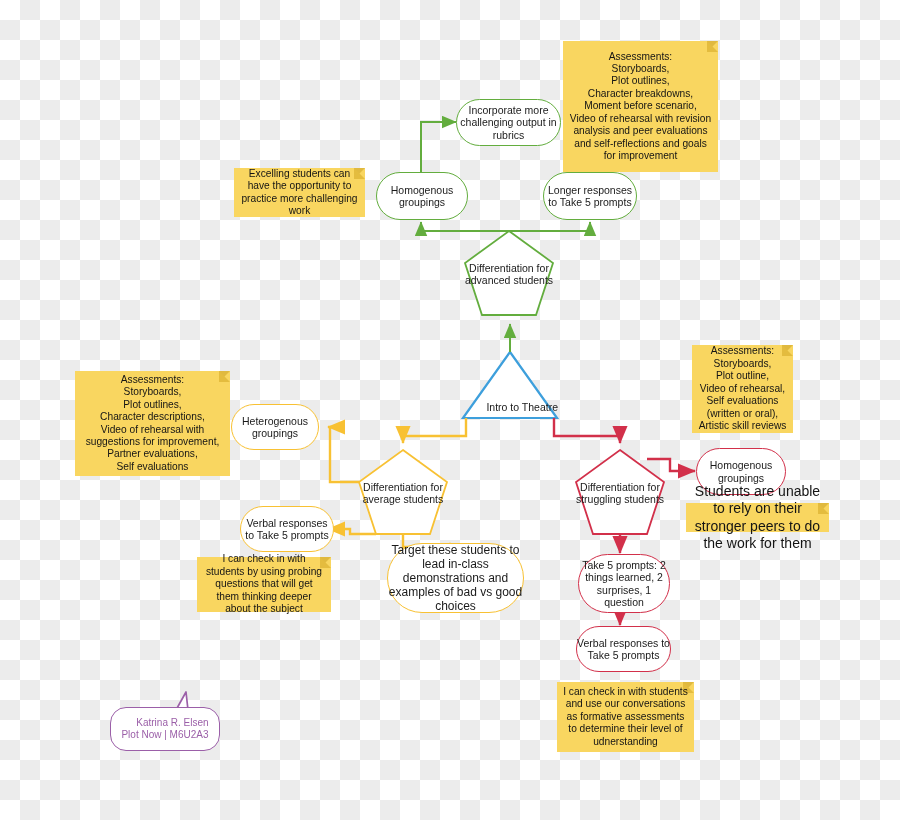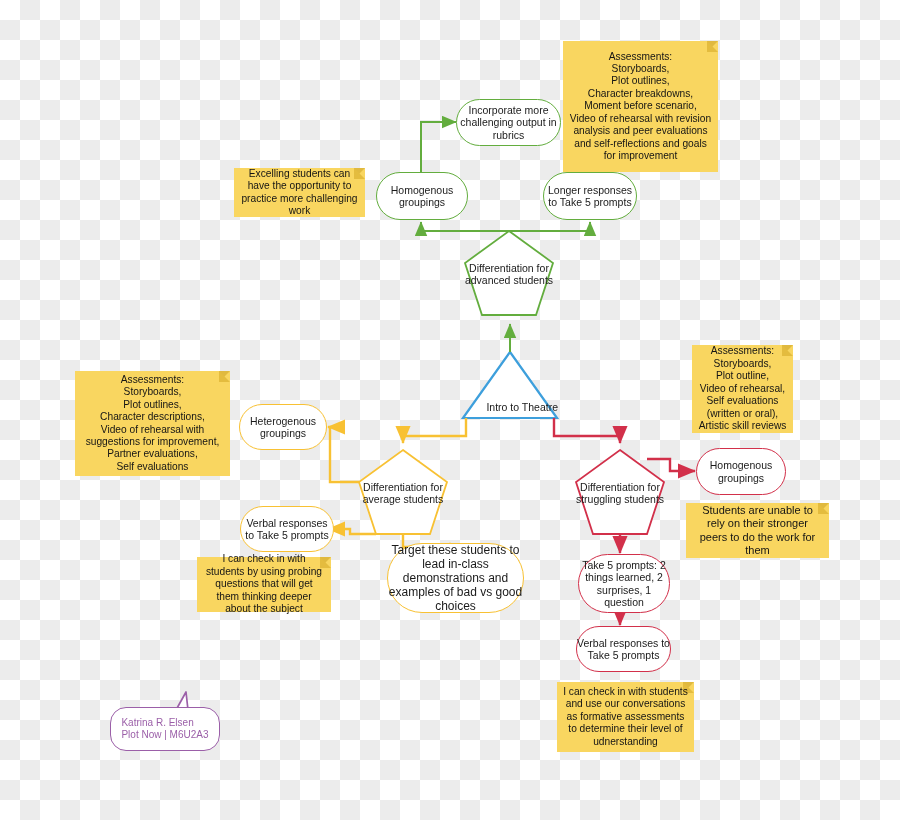--- a/index.html
+++ b/index.html
@@ -101,21 +101,21 @@
   .callout {
     position: absolute;
     box-sizing: border-box;
     border: 1.7px solid #9b5fa8;
     border-radius: 16px;
     background: #ffffff;
     color: #9b5fa8;
     display: flex;
     align-items: center;
     justify-content: center;
-    text-align: left;
+    text-align: right;
     line-height: 1.25;
     z-index: 3;
   }
 </style>
 </head>
 <body>
 
 <div id="canvas">
 
   <svg id="edges" viewBox="0 0 900 820">
@@ -196,21 +196,21 @@
   </div>
 
   <div class="node pill pill-green" style="left:376px; top:172px; width:92px; height:48px; font-size:10.5px;">
     <span>Homogenous groupings</span>
   </div>
 
   <div class="node pill pill-green" style="left:543px; top:172px; width:94px; height:48px; font-size:10.5px;">
     <span>Longer responses to Take 5 prompts</span>
   </div>
 
-  <div class="node pill pill-yellow" style="left:239px; top:404px; width:88px; height:46px; font-size:10.5px;">
+  <div class="node pill pill-yellow" style="left:231px; top:404px; width:88px; height:46px; font-size:10.5px;">
     <span>Heterogenous groupings</span>
   </div>
 
   <div class="node pill pill-yellow" style="left:240px; top:506px; width:94px; height:46px; font-size:10.5px;">
     <span>Verbal responses to Take 5 prompts</span>
   </div>
 
   <div class="node pill pill-yellow" style="left:387px; top:543px; width:137px; height:70px; font-size:12px;">
     <span>Target these students to lead in-class demonstrations and examples of bad vs good choices</span>
   </div>
@@ -256,21 +256,21 @@
   <div class="note" style="left:692px; top:345px; width:101px; height:88px; font-size:10.2px;">
     <div class="note-fold"></div>
     <span style="white-space:pre-line;">Assessments:
 Storyboards,
 Plot outline,
 Video of rehearsal,
 Self evaluations (written or oral),
 Artistic skill reviews</span>
   </div>
 
-  <div class="note" style="left:686px; top:503px; width:143px; height:55px; font-size:11px;">
+  <div class="note" style="left:686px; top:503px; width:143px; height:29px; font-size:14px;">
     <div class="note-fold"></div>
     <span style="white-space:pre-line;">Students are unable to rely on their stronger peers to do the work for them</span>
   </div>
 
   <div class="note" style="left:197px; top:557px; width:134px; height:55px; font-size:10.2px;text-align:center;">
     <div class="note-fold"></div>
     <span style="white-space:pre-line;">I can check in with students by using probing questions that will get them thinking deeper about the subject</span>
   </div>
 
   <div class="note" style="left:557px; top:682px; width:137px; height:70px; font-size:10.2px;">

